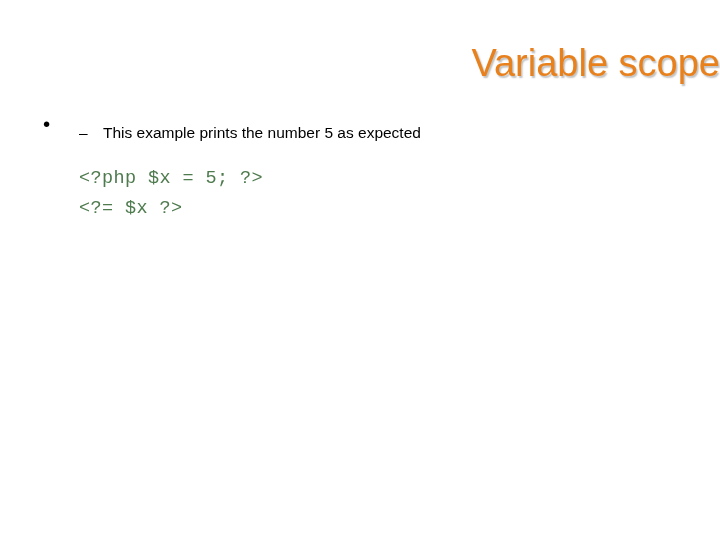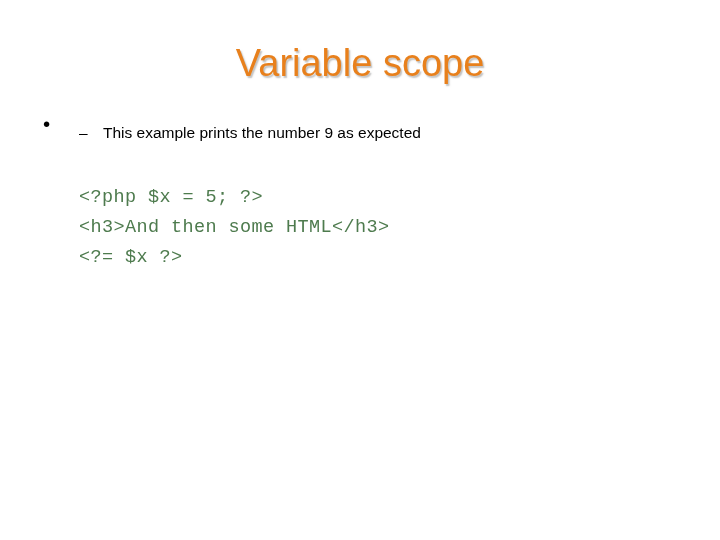--- a/index.html
+++ b/index.html
@@ -20,21 +20,21 @@
     height: 540px;
     background: #ffffff;
   }
 
   
   .slide-title {
     position: absolute;
     left: 0;
     top: 40px;
     width: 720px;
-    text-align: center;
+    text-align: right;
     font-size: 38px;
     font-weight: 400;
     line-height: 46px;
     color: #E8801C;
     letter-spacing: 0px;
     text-shadow: 1.5px 1.5px 1.6px rgba(140, 140, 140, 0.55);
     white-space: nowrap;
   }
 
   
@@ -77,21 +77,21 @@
     position: absolute;
     left: 79px;
     top: 0;
     font-size: 15.5px;
     line-height: 22px;
     color: #000000;
   }
 
   
   .code-block {
-    margin-top: 39px;
+    margin-top: 20px;
     padding-left: 79px;
   }
   .code-line {
     font-family: "Liberation Mono", "DejaVu Sans Mono", monospace;
     font-size: 18.5px;
     line-height: 30px;
     color: #4E7B4E;
     white-space: pre;
     letter-spacing: 0.4px;
   }
@@ -104,23 +104,22 @@
   <div class="slide-title">Variable scope</div>
 
   <div class="body-area">
 
     <div class="bullet-l1">
       <span class="marker">•</span>
     </div>
 
     <div class="bullet-l2">
       <span class="marker">–</span>
-      <span class="text">This example prints the number 9 as expected</span>
+      <span class="text">This example prints the number 5 as expected</span>
     </div>
 
     <div class="code-block">
       <div class="code-line">&lt;?php $x = 5; ?&gt;</div>
-      <div class="code-line">&lt;h3&gt;And then some HTML&lt;/h3&gt;</div>
       <div class="code-line">&lt;?= $x ?&gt;</div>
     </div>
 
   </div>
 </div>
 
 </body></html>

